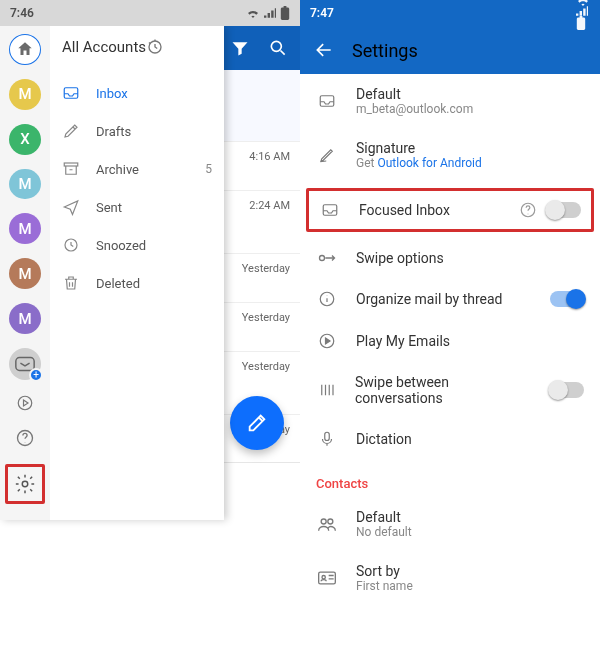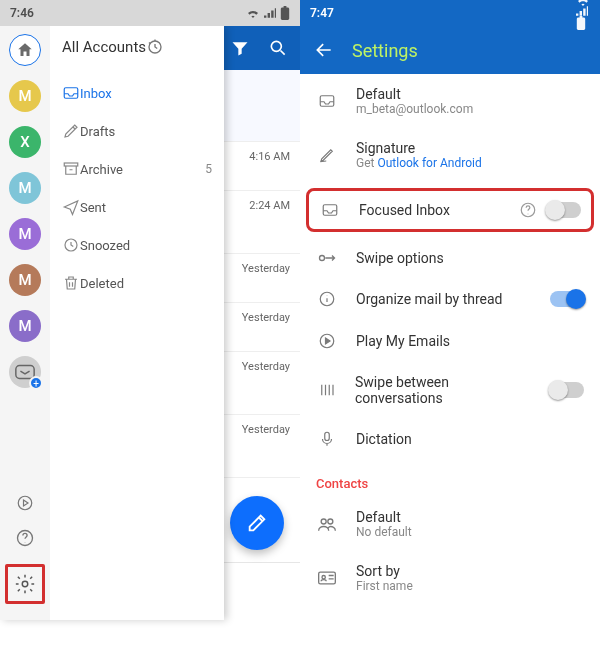--- a/index.html
+++ b/index.html
@@ -1,20 +1,20 @@
 <!DOCTYPE html>
 <html><head>
 <meta charset="utf-8">
 <style>
   * { box-sizing: border-box; margin: 0; padding: 0; font-family: -apple-system, "Segoe UI", Roboto, Helvetica, Arial, sans-serif; }
   html, body { width: 600px; height: 650px; overflow: hidden; background: #fff; }
   .root { display: flex; width: 600px; height: 650px; }
 
   
-  .left { position: relative; width: 300px; height: 620px; background: #0a4b9b; color: #fff; }
+  .left { position: relative; width: 300px; height: 520px; background: #0a4b9b; color: #fff; }
   .left .statusbar { position:absolute; top:0; left:0; right:0; height:26px; background:#d8d8d8; color:#4d4d4d; display:flex; align-items:center; justify-content:space-between; padding:0 10px; font-size:12px; font-weight:600; z-index:5; }
   .left .statusbar .sys { display:flex; gap:4px; align-items:center; }
 
   .left .toolbar { position:absolute; top:26px; left:0; right:0; height:44px; background:#1060b9; display:flex; align-items:center; gap:18px; padding:0 12px; z-index:1; }
   .left .toolbar .spacer { flex:1; }
 
   .left .inbox-list { position:absolute; top:70px; left:0; right:0; bottom:58px; overflow:hidden; background:#fff; color:#333; z-index:1; }
   .inbox-list .row { padding:8px 10px 12px; border-bottom:1px solid #eee; }
   .inbox-list .row .meta { display:flex; justify-content:flex-end; font-size:11px; color:#666; }
   .inbox-list .row .subj { font-size:13px; color:#222; white-space:nowrap; overflow:hidden; text-overflow:ellipsis; }
@@ -34,38 +34,38 @@
   .rail .home { background:#fff; border:1.5px solid #1a73e8; }
   .rail .bottom-icons { margin-top:auto; display:flex; flex-direction:column; gap:16px; align-items:center; padding-bottom:16px; color:#777; }
   .rail .gearwrap { border:3px solid #d32f2f; padding:6px; border-radius:2px; }
   .rail .addwrap { position:relative; }
   .rail .addbadge { position:absolute; right:-2px; bottom:-2px; width:14px; height:14px; border-radius:50%; background:#1a73e8; display:flex; align-items:center; justify-content:center; font-size:10px; color:#fff; border:2px solid #f5f5f5; }
 
   .drawer .main { flex:1; padding:12px 0 0 0; color:#444; }
   .drawer .header { display:flex; align-items:center; padding:0 12px 14px; }
   .drawer .header .title { font-size:15px; color:#333; }
   .drawer .folders { padding-top:4px; }
-  .drawer .folder { display:flex; align-items:center; padding:10px 12px; font-size:13px; color:#555; }
+  .drawer .folder { display:flex; align-items:center; gap:16px; padding:10px 12px; font-size:13px; color:#555; }
   .drawer .folder.active { color:#1a73e8; }
   .drawer .folder .ficon { width:18px; display:flex; justify-content:center; color:#888; }
   .drawer .folder.active .ficon { color:#1a73e8; }
   .drawer .folder .count { margin-left:auto; font-size:12px; color:#888; }
 
   
   .right { position:relative; width:300px; height:650px; background:#fff; color:#333; }
   .right .statusbar { height:26px; background:#1368c4; color:#fff; display:flex; align-items:center; justify-content:space-between; padding:0 10px; font-size:12px; font-weight:600; }
-  .right .appbar { height:48px; background:#1368c4; color:#bef264; display:flex; align-items:center; gap:18px; padding:0 14px; font-size:18px; }
+  .right .appbar { height:48px; background:#1368c4; color:#000000; display:flex; align-items:center; gap:18px; padding:0 14px; font-size:18px; }
   .right .content { position:absolute; top:74px; left:0; right:0; bottom:0; overflow:hidden; }
 
   .right .item { display:flex; align-items:center; gap:18px; padding:12px 16px; font-size:14px; color:#333; }
   .right .item .sicon { width:22px; display:flex; justify-content:center; color:#7a7a7a; }
   .right .item .texts { display:flex; flex-direction:column; }
   .right .item .sub { font-size:12px; color:#888; }
   .right .item .sub a { color:#1a73e8; text-decoration:none; }
-  .right .item.focused-row { border:3px solid #d32f2f; border-radius:8px; margin:6px 6px; padding:10px 10px; }
+  .right .item.focused-row { border:3px solid #d32f2f; border-radius:2px; margin:6px 6px; padding:10px 10px; }
   .right .item .trail { margin-left:auto; display:flex; align-items:center; gap:10px; color:#9a9a9a; }
   .right .section { padding:16px 16px 6px; font-size:13px; color:#ef4444; font-weight:500; }
 
   .togglesw { width:34px; height:16px; border-radius:10px; background:#cfcfcf; position:relative; }
   .togglesw::after { content:""; position:absolute; top:-2px; width:20px; height:20px; border-radius:50%; background:#fff; box-shadow:0 1px 2px rgba(0,0,0,.4); }
   .togglesw.off::after { left:-2px; background:#eaeaea; }
   .togglesw.on { background:#9cc3f3; }
   .togglesw.on::after { right:-2px; background:#1a73e8; }
 
   svg { display:block; }

